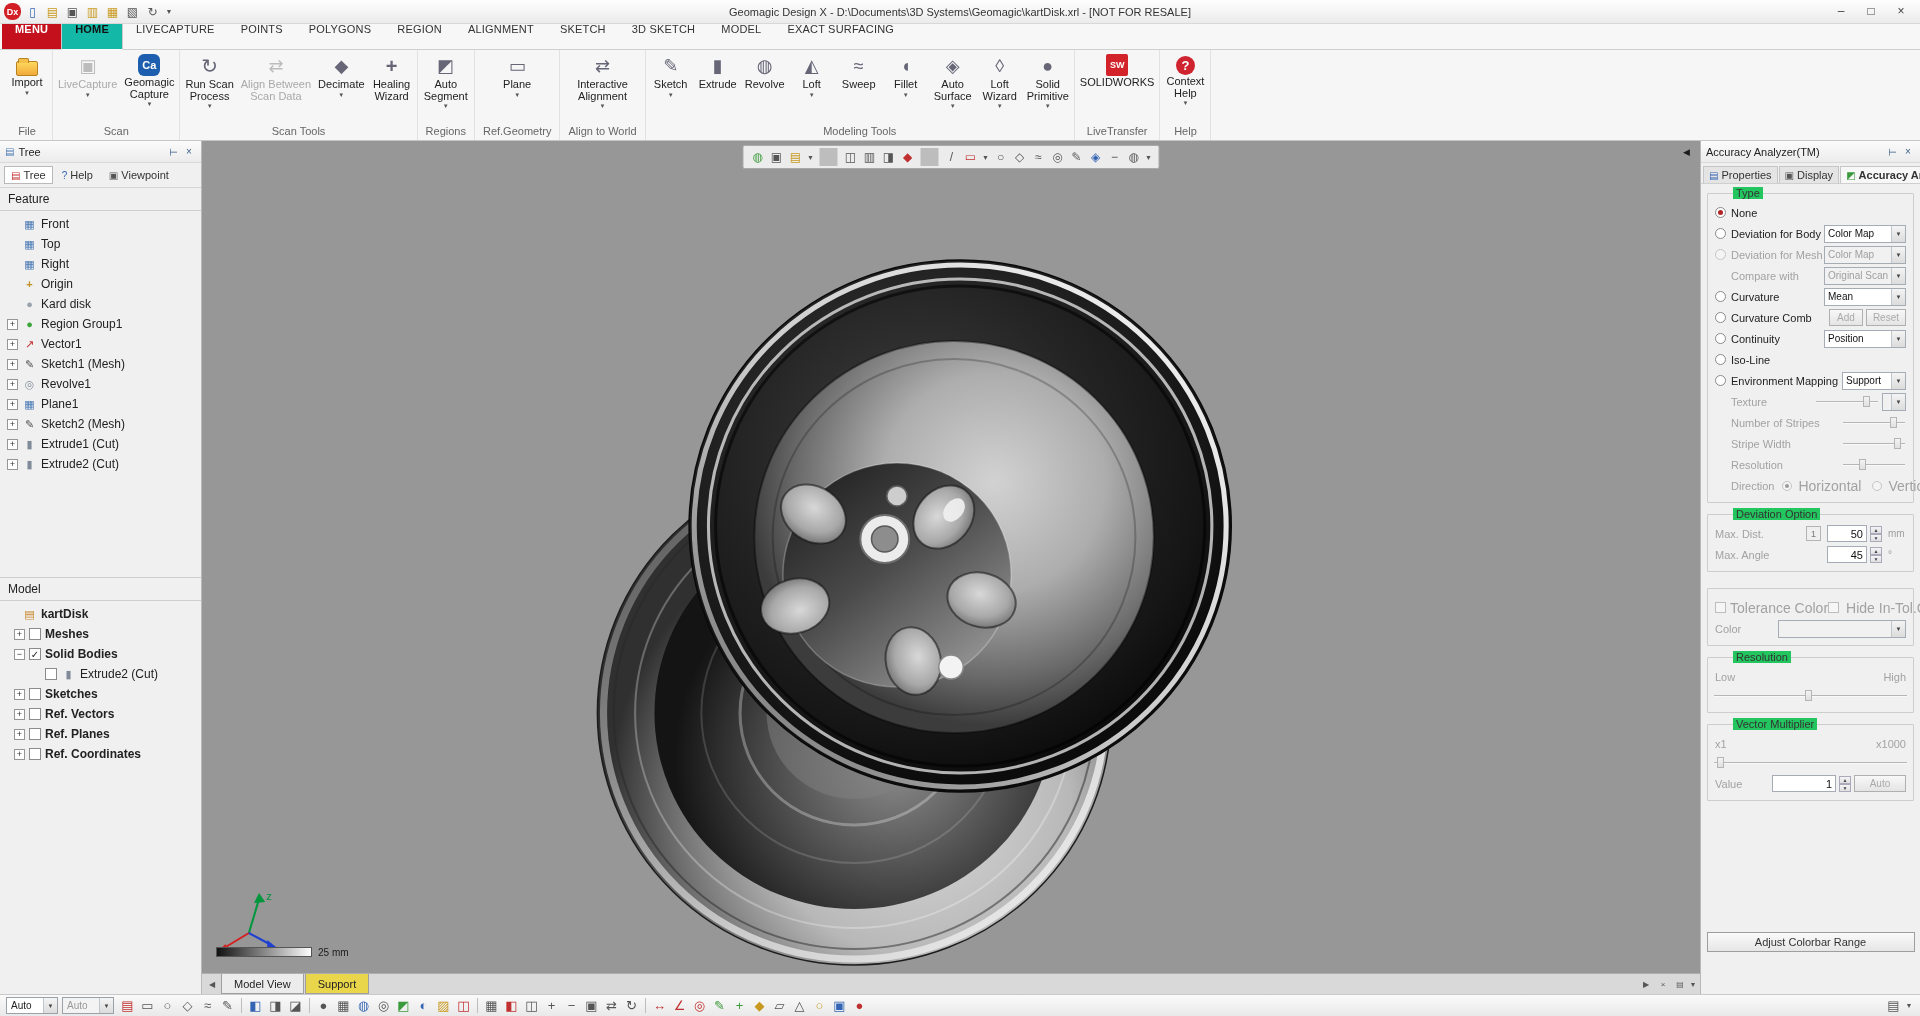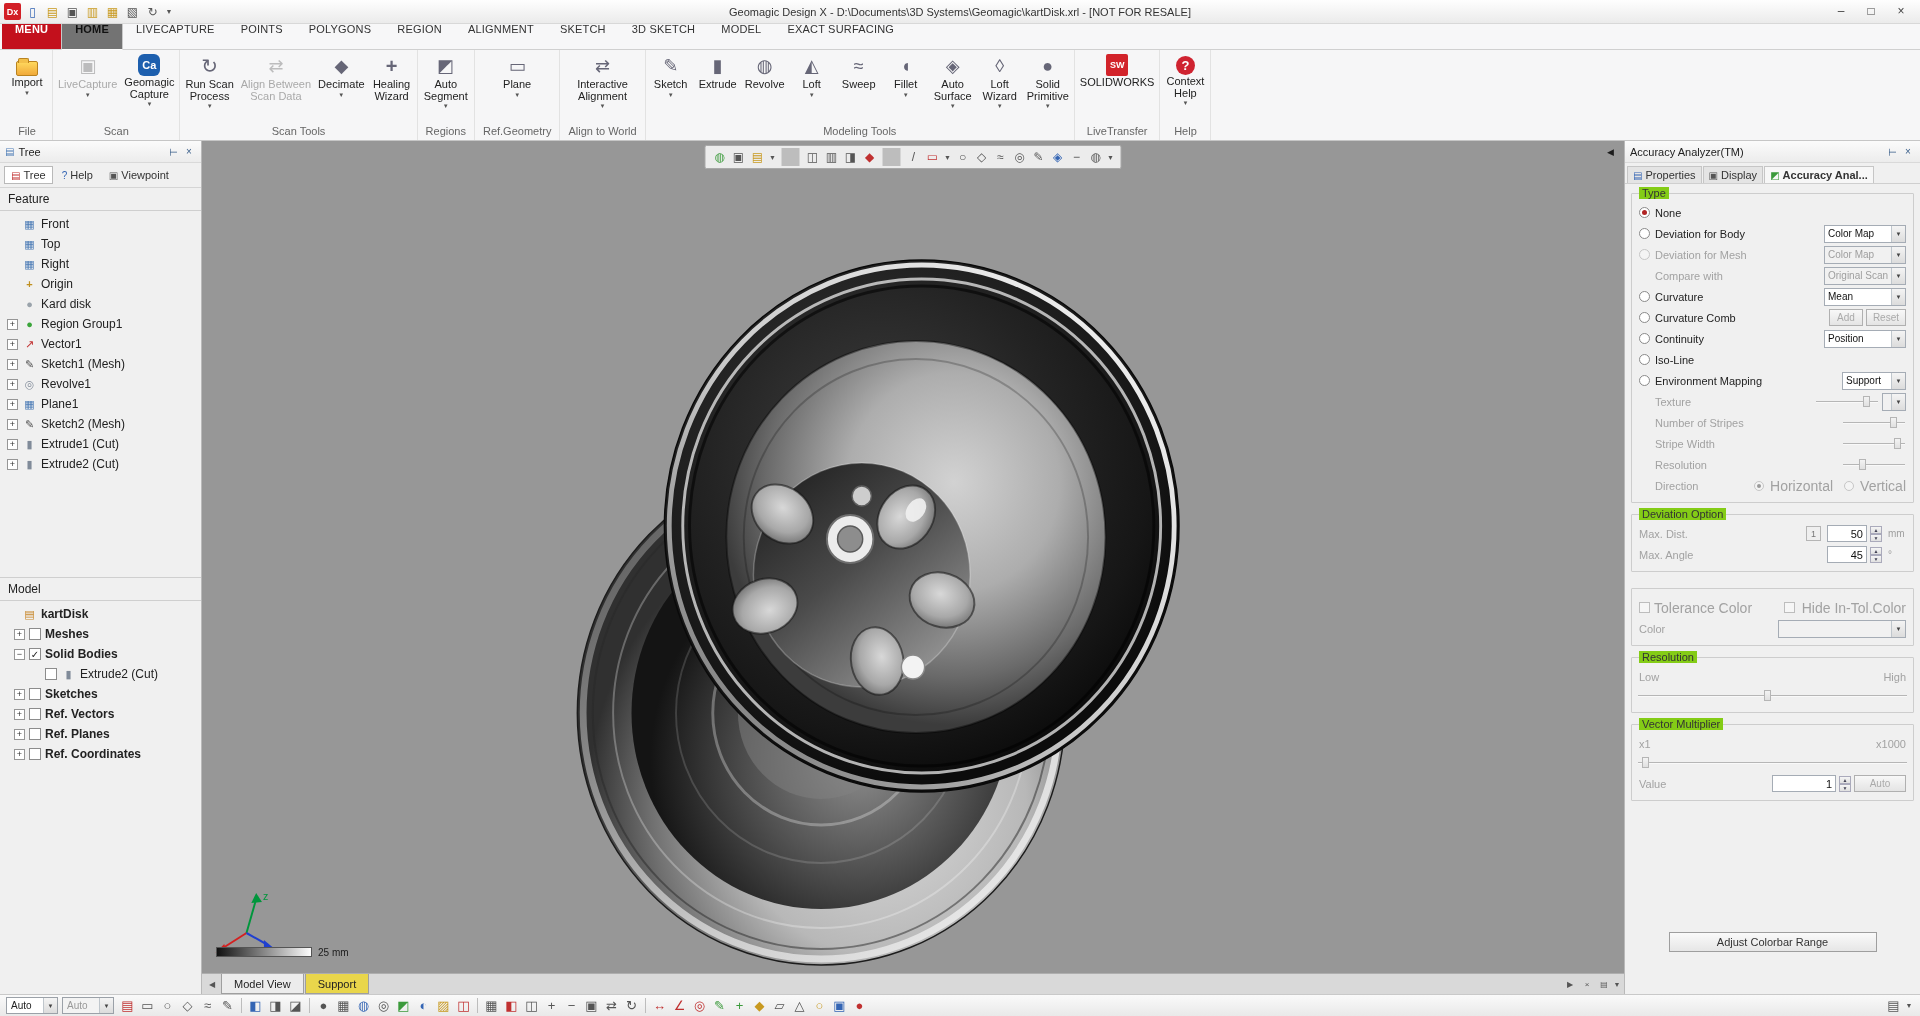--- a/index.html
+++ b/index.html
@@ -4,36 +4,36 @@
 <style>
   *{margin:0;padding:0;box-sizing:border-box}
   html,body{width:1920px;height:1016px;overflow:hidden}
   body{font-family:"Liberation Sans","DejaVu Sans",sans-serif;font-size:12px;background:#f0f0f0;color:#222;user-select:none}
   .app{display:flex;flex-direction:column;height:100%}
 
   
   .titlebar{height:24px;display:flex;align-items:center;background:linear-gradient(#fefefe,#ebebeb);border-bottom:1px solid #d8d8d8;position:relative;padding:0 4px;flex:none}
   .qa{display:flex;align-items:center;gap:3px;z-index:1}
   .qa .ticon{width:17px;height:17px;font-size:12px}
-  .qa-logo{background:#d21f26;color:#fff !important;font-weight:bold;font-size:9px !important;border-radius:2px}
+  .qa-logo{background:#d21f26;color:#fff !important;font-weight:bold;font-size:9px !important;border-radius:8px}
   .title-text{position:absolute;left:0;right:0;text-align:center;font-size:11px;color:#333;pointer-events:none}
   .win-btns{margin-left:auto;display:flex;z-index:1}
   .win-btn{width:30px;height:18px;text-align:center;line-height:17px;font-size:12px;color:#444}
 
   
   .ticon{display:inline-flex;align-items:center;justify-content:center;width:19px;height:19px;font-size:13px;color:#555;cursor:default;flex:none}
   .ticon.sep{width:1px;height:15px;background:#bdbdbd;margin:0 3px}
   .c-red{color:#c03030}.c-green{color:#3b9a3b}.c-blue{color:#3465b4}.c-yellow{color:#c8991f}.c-dark{color:#555}
   .sm{font-size:7px !important;width:10px !important}
 
   
   .tabrow{height:26px;display:flex;align-items:flex-end;background:#f7f7f8;border-bottom:1px solid #d0d0d0;padding-left:2px;flex:none}
   .rtab{padding:8px 13px;line-height:24px;font-size:11px;color:#333;letter-spacing:.2px}
   .rtab.t-menu{background:#c3101c;color:#fff;font-weight:bold}
-  .rtab.t-active{background:#737373;border:1px solid #c9c9c9;border-bottom:1px solid #fcfcfc;color:#111;margin-bottom:-1px;font-weight:bold}
+  .rtab.t-active{background:#14b8a6;border:1px solid #c9c9c9;border-bottom:1px solid #fcfcfc;color:#111;margin-bottom:-1px;font-weight:bold}
 
   
   .ribbon{height:91px;display:flex;background:#f6f6f7;border-bottom:1px solid #c6c6c6;padding-left:2px;flex:none}
   .rgroup{display:flex;flex-direction:column;border-right:1px solid #e2e2e2;padding:2px 2px 1px}
   .rbtns{display:flex;flex:1;align-items:stretch;justify-content:center;gap:1px}
   .rbtn{display:flex;flex-direction:column;align-items:center;min-width:46px;padding:2px 3px 0;cursor:default}
   .rbtn .ricon{width:24px;height:24px;display:flex;align-items:center;justify-content:center;font-size:18px;color:#667;margin-bottom:1px;flex:none}
   .rlabel{font-size:11px;line-height:11.5px;text-align:center;color:#222;white-space:pre-line}
   .rarrow{font-size:6px;color:#555;margin-top:1px}
   .rarrow:empty{display:none}
@@ -101,26 +101,26 @@
   .scalebar{position:absolute;left:14px;bottom:16px;width:96px;height:10px;background:linear-gradient(90deg,#111,#fdfdfd);border:1px solid #555}
   .scalelabel{position:absolute;left:116px;bottom:15px;font-size:10px;color:#1c1c1c}
   .vp-tabbar{height:21px;background:#d9d9d9;border-top:1px solid #aeaeae;display:flex;align-items:stretch;padding:0 2px;gap:1px;flex:none}
   .vp-tab{display:flex;align-items:center;padding:0 12px;font-size:11px;color:#222;border:1px solid #9f9f9f;border-top:none}
   .vt-model{background:#ececec}
   .vt-support{background:#e9d64b}
   .vp-tabbar .ticon{align-self:center;width:16px;height:16px;font-size:8px}
   .spacer{flex:1}
 
   
-  .right-panel{width:296px;background:#f0f0f0;border-left:1px solid #b9b9b9;display:flex;flex-direction:column;font-size:11px;flex:none}
+  .right-panel{width:220px;background:#f0f0f0;border-left:1px solid #b9b9b9;display:flex;flex-direction:column;font-size:11px;flex:none}
   .rp-tabs{display:flex;align-items:flex-end;padding:3px 2px 0;border-bottom:1px solid #cfcfcf;gap:1px;flex:none}
   .rp-tab{display:flex;align-items:center;gap:3px;padding:2px 5px;font-size:11px;color:#333;border:1px solid #c6c6c6;border-bottom:none;background:#e4e4e4;white-space:nowrap}
   .rp-tab.active{background:#f7f7f7;font-weight:bold}
   .groupbox{border:1px solid #cdcdcd;margin:9px 6px 2px;padding:8px 5px 6px;position:relative;border-radius:1px}
-  .gb-title{position:absolute;top:-7px;left:7px;background:#84cc16;padding:0 3px;font-size:11px;color:#333}
+  .gb-title{position:absolute;top:-7px;left:25px;background:#22c55e;padding:0 3px;font-size:11px;color:#333}
   .prow{display:flex;align-items:center;min-height:21px;padding:0 2px}
   .plabel{font-size:11px;color:#222;white-space:nowrap}
   .plabel.dis{color:#a2a2a2}
   .plabel.ind{margin-left:16px}
   .sm-t{font-size:14px}
   .radio{width:11px;height:11px;border:1px solid #8a8a8a;border-radius:50%;background:#fff;margin-right:5px;flex:none;position:relative}
   .radio.checked::after{content:"";position:absolute;inset:2px;border-radius:50%;background:#b02424}
   .radio.disabled{border-color:#c6c6c6;background:#f4f4f4}
   .radio.rsm{width:10px;height:10px;margin:0 3px 0 8px}
   .radio.rsm.checked::after{background:#9a9a9a}

